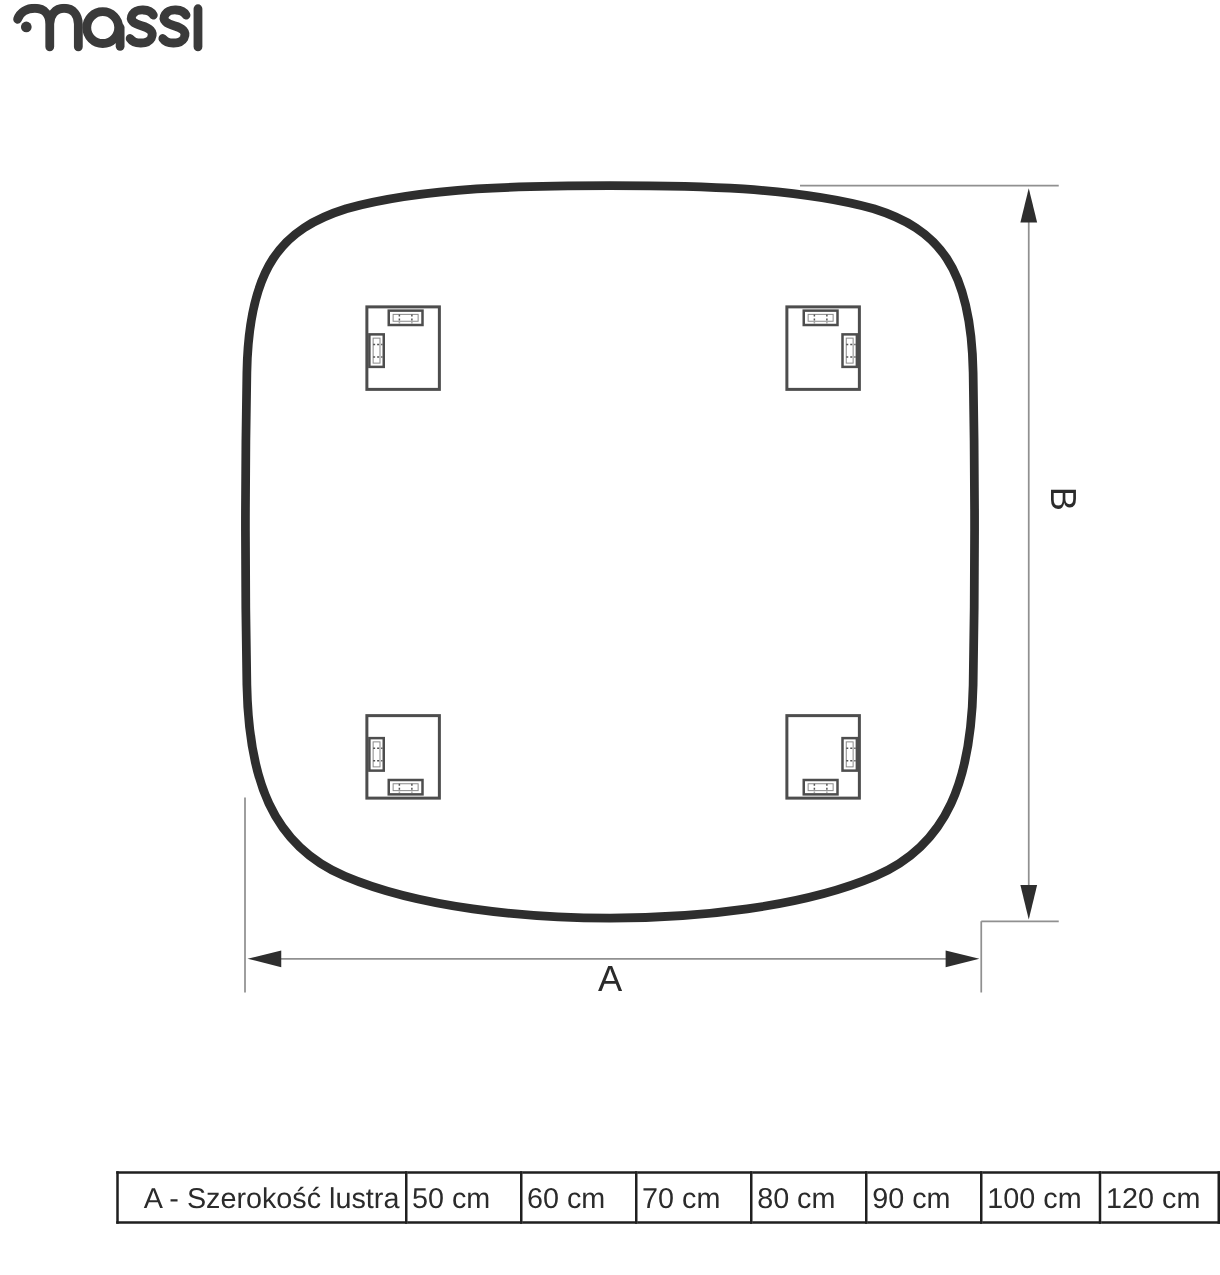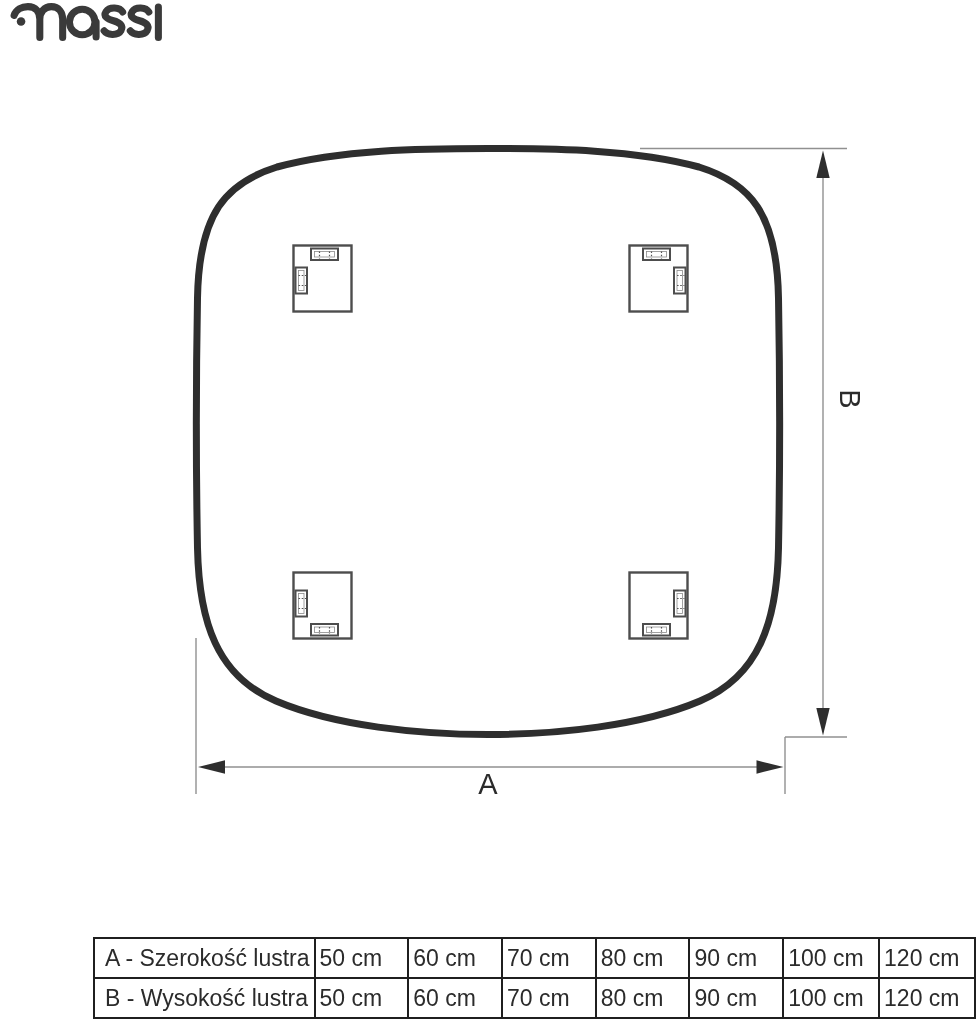--- a/index.html
+++ b/index.html
@@ -23,21 +23,21 @@
     border-collapse:collapse;table-layout:fixed;
   }
   .size-table td{
     border:2.5px solid #1f1f1f;
     font-size:23px;color:#2b2b2b;
     height:38px;vertical-align:middle;
     white-space:nowrap;overflow:hidden;
     padding:0 4px;
   }
   .size-table td.lbl{
-    text-align:left;padding-left:10px;width:196px;
+    text-align:left;padding-left:20px;width:196px;
   }
   .size-table col.val{width:98px;}
 </style>
 </head>
 <body>
 
 <svg class="logo" width="158" height="40" viewBox="0 0 164 42" aria-label="massi">
   <g fill="none" stroke="#3a3a3a" stroke-width="7.4" stroke-linecap="round" stroke-linejoin="round">
     <path d="M6.5 13 C8.5 7 14.5 3.8 21 3.8 C29.5 3.8 33.5 10 33.5 17 L33.5 36.2 M33.5 17 C33.5 10 38 3.8 45.5 3.8 C53.5 3.8 57.5 10 57.5 17 L57.5 36.2"></path>
     <circle cx="78" cy="20" r="13.4"></circle>
@@ -137,24 +137,14 @@
     <tr>
       <td class="lbl">A - Szerokość lustra</td>
       <td>50 cm</td>
       <td>60 cm</td>
       <td>70 cm</td>
       <td>80 cm</td>
       <td>90 cm</td>
       <td>100 cm</td>
       <td>120 cm</td>
     </tr>
-    <tr>
-      <td class="lbl">B - Wysokość lustra</td>
-      <td>50 cm</td>
-      <td>60 cm</td>
-      <td>70 cm</td>
-      <td>80 cm</td>
-      <td>90 cm</td>
-      <td>100 cm</td>
-      <td>120 cm</td>
-    </tr>
   </tbody>
 </table>
 
 </body></html>

